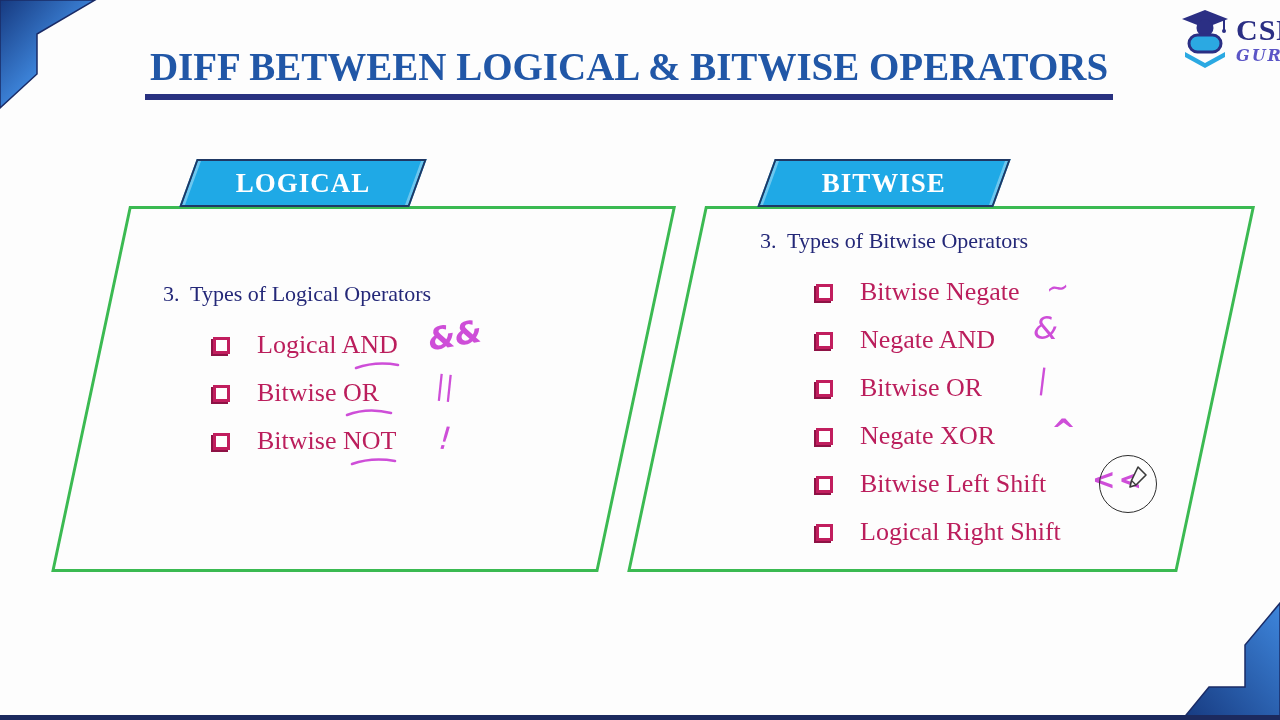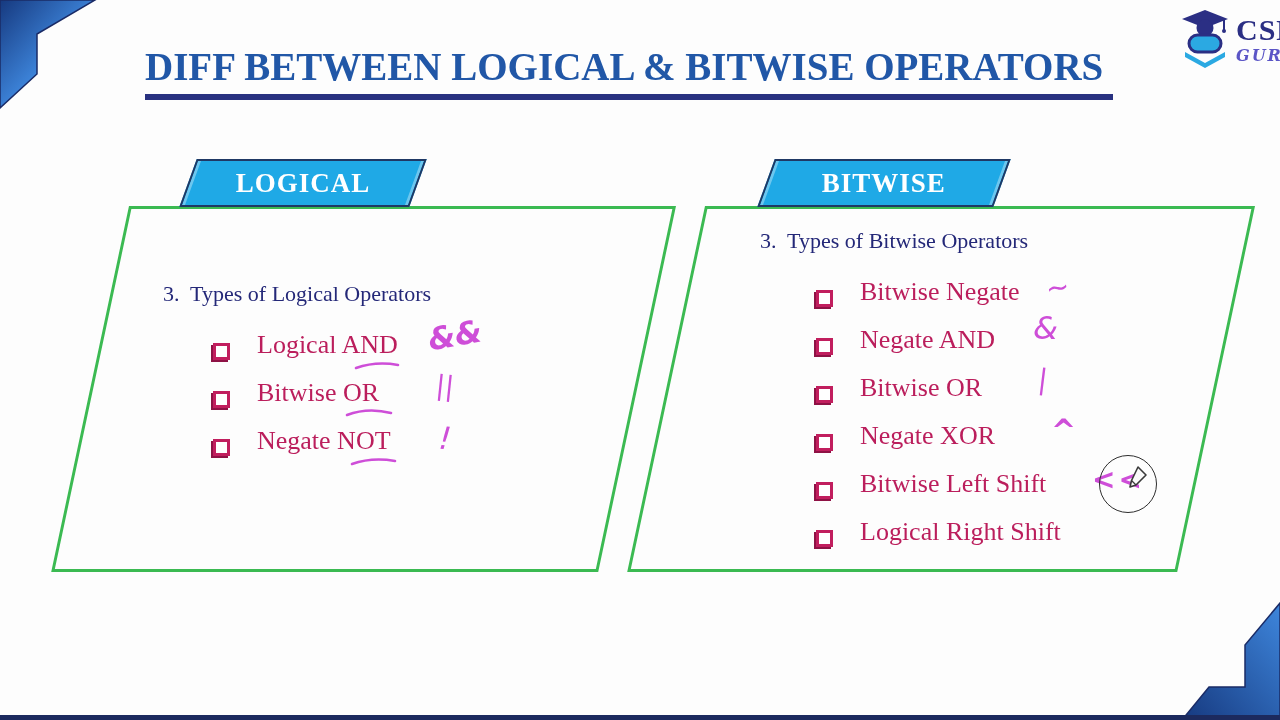--- a/index.html
+++ b/index.html
@@ -6,21 +6,21 @@
   .slide{position:relative;width:1280px;height:720px;background:#fdfdfd;overflow:hidden;
          font-family:"Liberation Serif",serif;}
 
   
   .corner{position:absolute;z-index:0;}
   .corner-tl{left:0;top:0;}
   .corner-br{left:1130px;top:590px;}
   .bottom-bar{position:absolute;left:0;bottom:0;width:1280px;height:5px;background:#1c2a5e;}
 
   
-  .title{position:absolute;left:145px;top:44px;width:968px;text-align:left;
+  .title{position:absolute;left:145px;top:44px;width:968px;text-align:center;
          font-size:39px;font-weight:bold;color:#2157a7;white-space:nowrap;}
   .title-underline{position:absolute;left:145px;top:94px;width:968px;height:6px;background:#283180;}
 
   
   .logo{position:absolute;left:1178px;top:8px;display:flex;align-items:center;gap:4px;z-index:2;}
   .logo-txt{display:flex;flex-direction:column;line-height:1;}
   .logo-cse{font-size:30px;font-weight:bold;color:#2b2f84;letter-spacing:1px;}
   .logo-guru{font-size:16px;font-weight:bold;font-style:italic;color:#5b55c6;letter-spacing:2px;margin-top:3px;
              font-family:"DejaVu Serif",serif;}
 
@@ -35,21 +35,21 @@
   
   .panel{position:absolute;top:206px;height:366px;border:3px solid #3bba52;transform:skewX(-12deg);
          transform-origin:50% 0;box-sizing:border-box;z-index:1;}
   .panel-left{left:129px;width:547px;}
   .panel-right{left:705px;width:550px;}
 
   
   .panel-heading{position:absolute;font-size:22px;color:#242878;white-space:pre;z-index:2;}
   .ph-left{left:163px;top:281px;}
   .ph-right{left:760px;top:228px;}
-  .row{position:absolute;display:flex;align-items:flex-end;gap:27px;z-index:2;}
+  .row{position:absolute;display:flex;align-items:center;gap:27px;z-index:2;}
   .checkbox{width:17px;height:17px;border:3px solid #c11e5e;background:#fff;
             box-shadow:-2px 2px 0 #8e1245;box-sizing:border-box;flex:none;}
   .row-label{font-size:26px;color:#bb1e5c;white-space:nowrap;}
   .lr1{left:213px;top:330px}.lr2{left:213px;top:378px}.lr3{left:213px;top:426px}
   .rr1{left:816px;top:277px}.rr2{left:816px;top:325px}.rr3{left:816px;top:373px}
   .rr4{left:816px;top:421px}.rr5{left:816px;top:469px}.rr6{left:816px;top:517px}
 
   
   .annot{position:absolute;color:#ce4ed8;font-family:"DejaVu Sans",sans-serif;font-style:italic;
          line-height:1;z-index:4;}
@@ -129,21 +129,21 @@
   <div class="row lr1">
     <span class="checkbox"></span>
     <span class="row-label">Logical AND</span>
   </div>
   <div class="row lr2">
     <span class="checkbox"></span>
     <span class="row-label">Bitwise OR</span>
   </div>
   <div class="row lr3">
     <span class="checkbox"></span>
-    <span class="row-label">Negate NOT</span>
+    <span class="row-label">Bitwise NOT</span>
   </div>
 
   <div class="panel-heading ph-right">3.  Types of Bitwise Operators</div>
   <div class="row rr1">
     <span class="checkbox"></span>
     <span class="row-label">Bitwise Negate</span>
   </div>
   <div class="row rr2">
     <span class="checkbox"></span>
     <span class="row-label">Negate AND</span>

